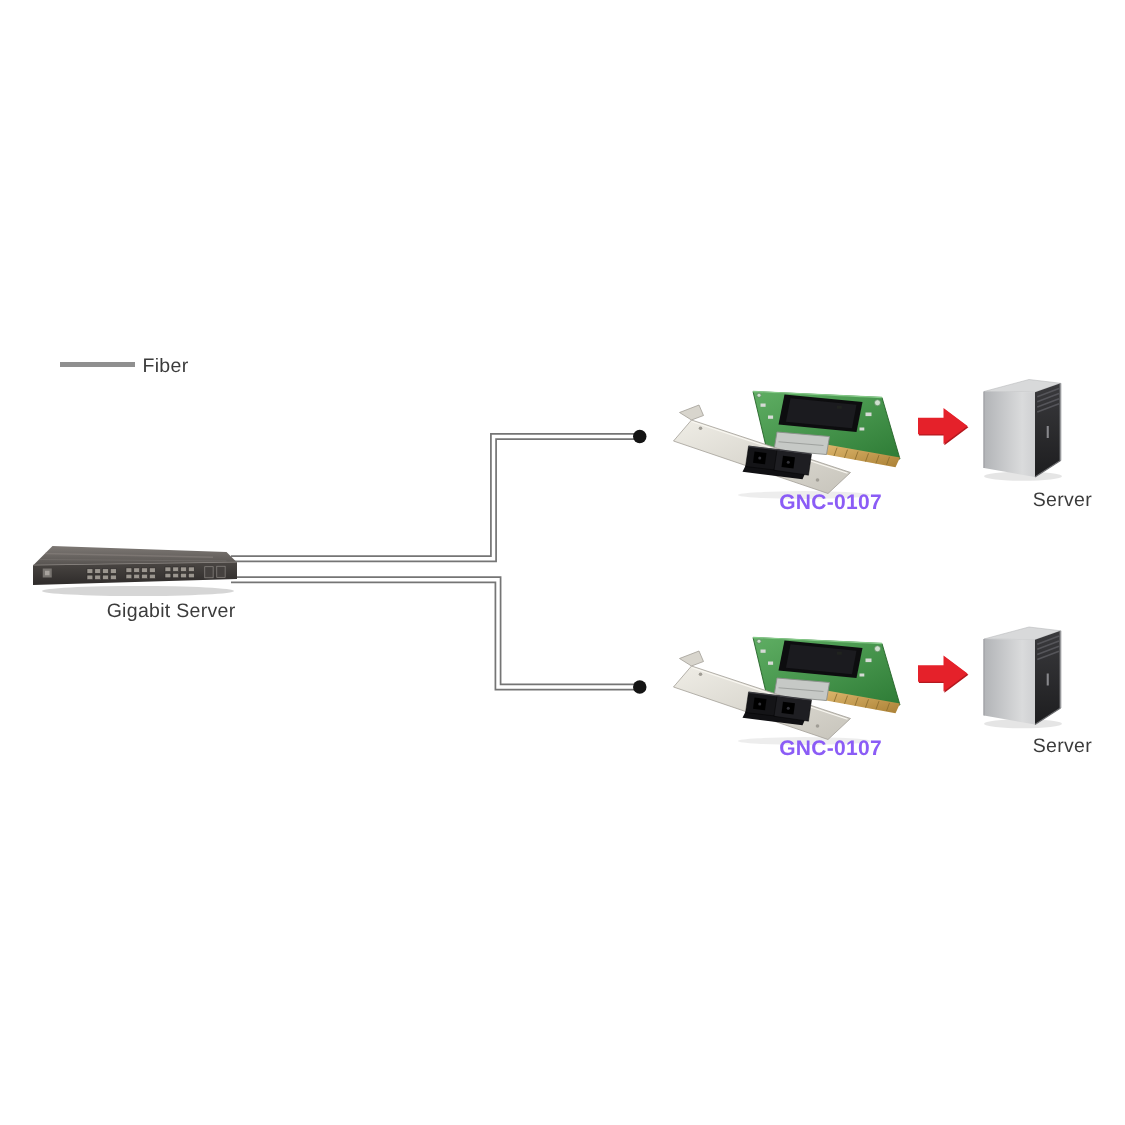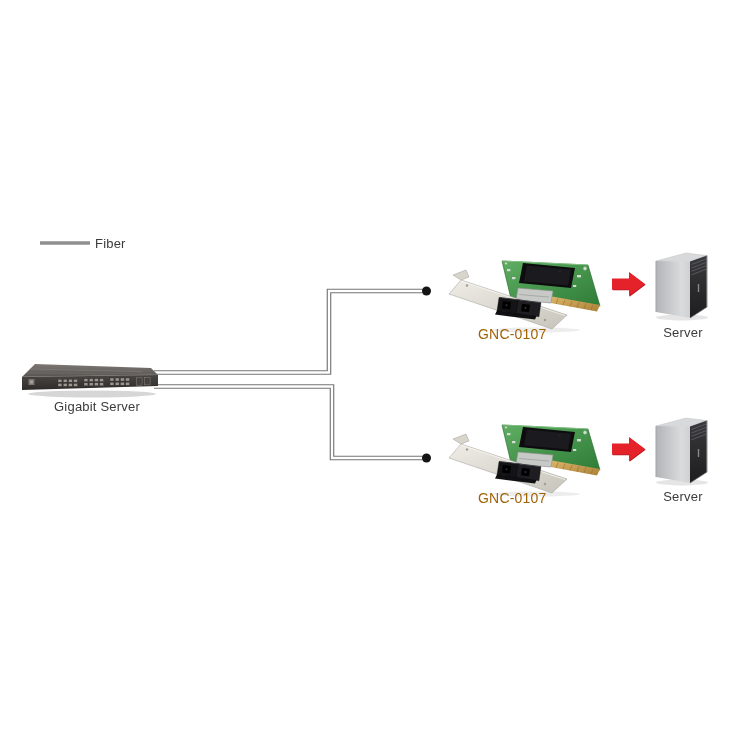--- a/index.html
+++ b/index.html
@@ -3,26 +3,26 @@
 <meta charset="utf-8">
 <style>
   html,body{margin:0;padding:0;background:#fff;}
   #canvas{
     position:relative;width:750px;height:750px;background:#ffffff;overflow:hidden;
     font-family:"Liberation Sans",sans-serif;
     border-radius:20px;
   }
   .abs{position:absolute;}
   .label{
-    position:absolute;text-align:center;color:#3b3b3b;
+    position:absolute;text-align:right;color:#3b3b3b;
     font-size:13px;line-height:15px;letter-spacing:0.2px;
   }
   .label-bold{
-    position:absolute;text-align:left;color:#a16207;
-    font-size:14px;line-height:16px;font-weight:normal;letter-spacing:0.2px;
+    position:absolute;text-align:right;color:#8b5cf6;
+    font-size:14px;line-height:16px;font-weight:bold;letter-spacing:0.2px;
   }
   svg{display:block;}
 </style>
 </head>
 <body>
 
 <div id="canvas">
 
   <svg width="0" height="0" style="position:absolute" aria-hidden="true">
     <defs>

